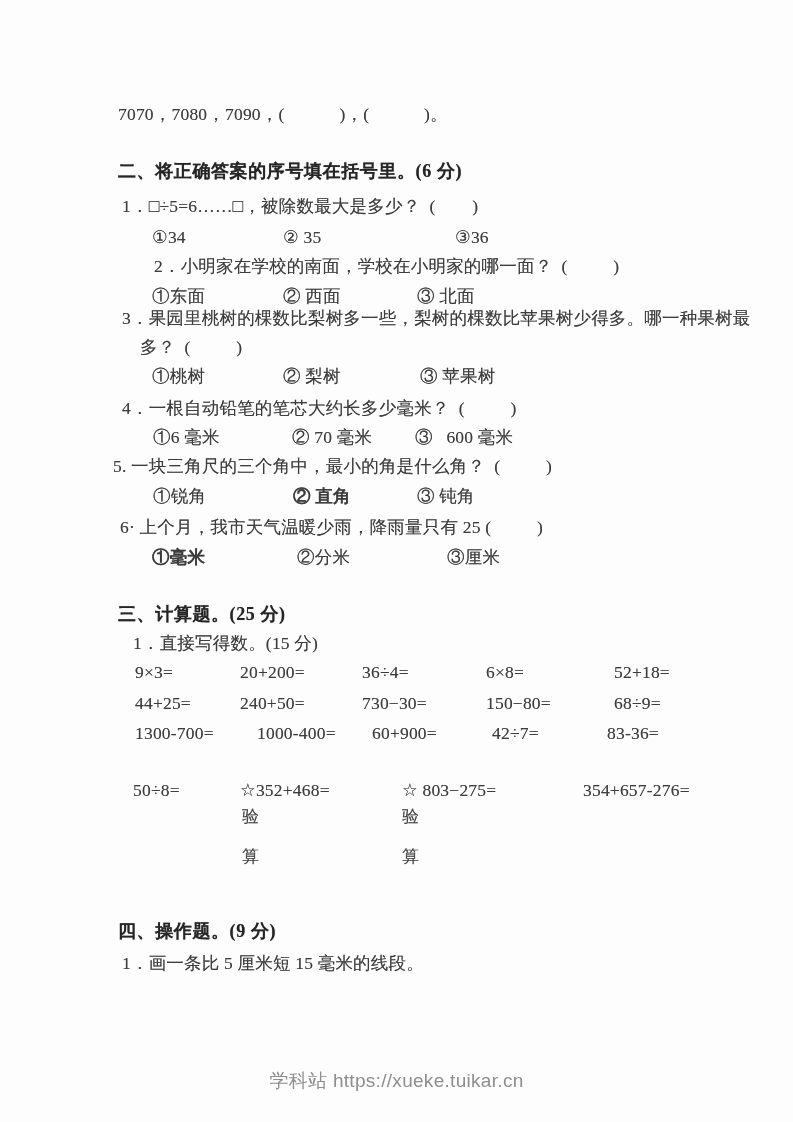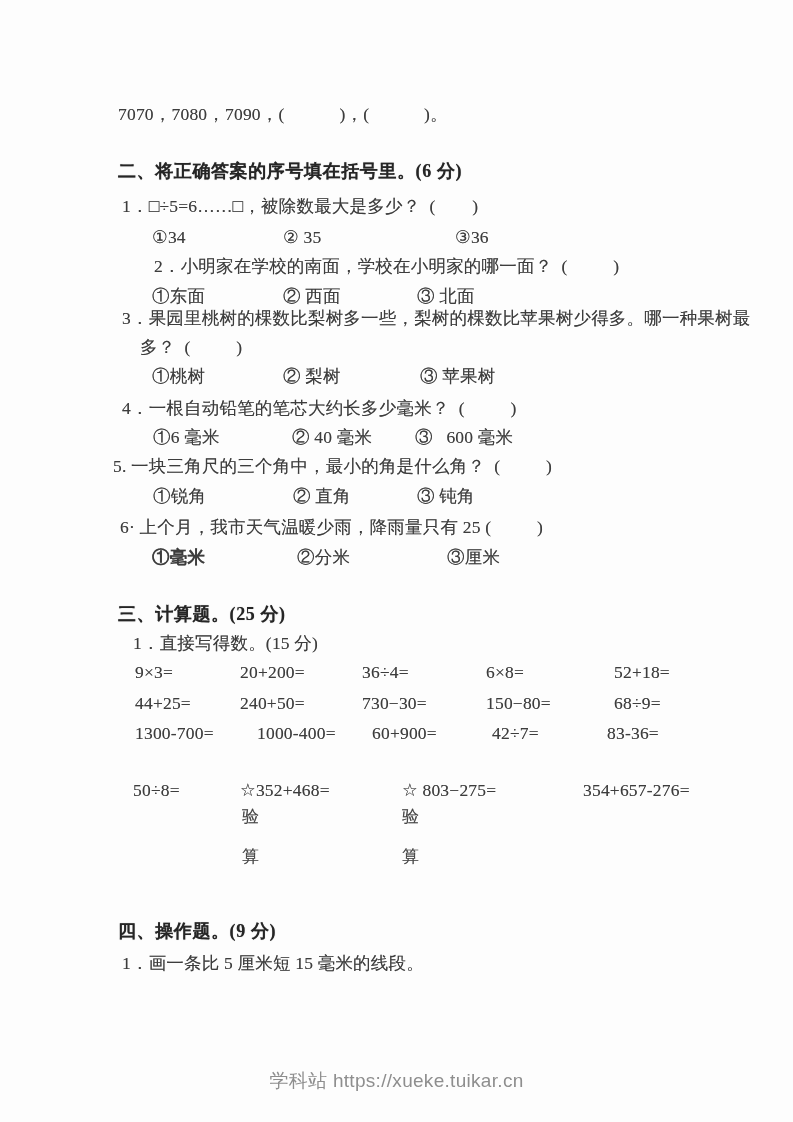--- a/index.html
+++ b/index.html
@@ -59,26 +59,26 @@
   <div class="t" style="top:286px;left:417px;">③ 北面</div>
 
   <div class="t" style="top:308px;left:122px;">3．果园里桃树的棵数比梨树多一些，梨树的棵数比苹果树少得多。哪一种果树最</div>
   <div class="t" style="top:337px;left:140px;">多？  (          )</div>
   <div class="t" style="top:366px;left:152px;">①桃树</div>
   <div class="t" style="top:366px;left:283px;">② 梨树</div>
   <div class="t" style="top:366px;left:420px;">③ 苹果树</div>
 
   <div class="t" style="top:398px;left:122px;">4．一根自动铅笔的笔芯大约长多少毫米？  (          )</div>
   <div class="t" style="top:427px;left:153px;">①6 毫米</div>
-  <div class="t" style="top:427px;left:292px;">② 40 毫米</div>
+  <div class="t" style="top:427px;left:292px;">② 70 毫米</div>
   <div class="t" style="top:427px;left:415px;">③   600 毫米</div>
 
   <div class="t" style="top:456px;left:113px;">5. 一块三角尺的三个角中，最小的角是什么角？  (          )</div>
   <div class="t" style="top:486px;left:153px;font-family:Liberation Serif, serif;">①锐角</div>
-  <div class="t" style="top:486px;left:293px;">② 直角</div>
+  <div class="t" style="top:486px;left:293px;font-weight:bold;">② 直角</div>
   <div class="t" style="top:486px;left:417px;">③ 钝角</div>
 
   <div class="t" style="top:517px;left:120px;">6· 上个月，我市天气温暖少雨，降雨量只有 25 (          )</div>
   <div class="t" style="top:547px;left:152px;font-weight:bold;">①毫米</div>
   <div class="t" style="top:547px;left:297px;">②分米</div>
   <div class="t" style="top:547px;left:447px;">③厘米</div>
 
   <div class="t h" style="top:604px;left:118px;">三、计算题。(25 分)</div>
   <div class="t" style="top:633px;left:133px;">1．直接写得数。(15 分)</div>
 

